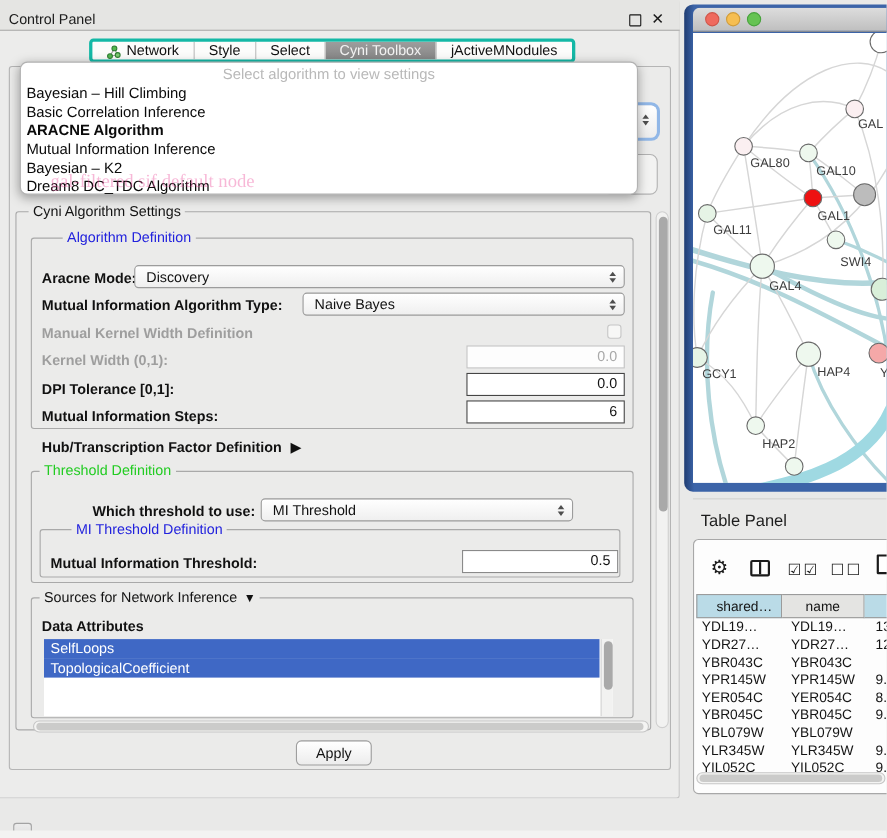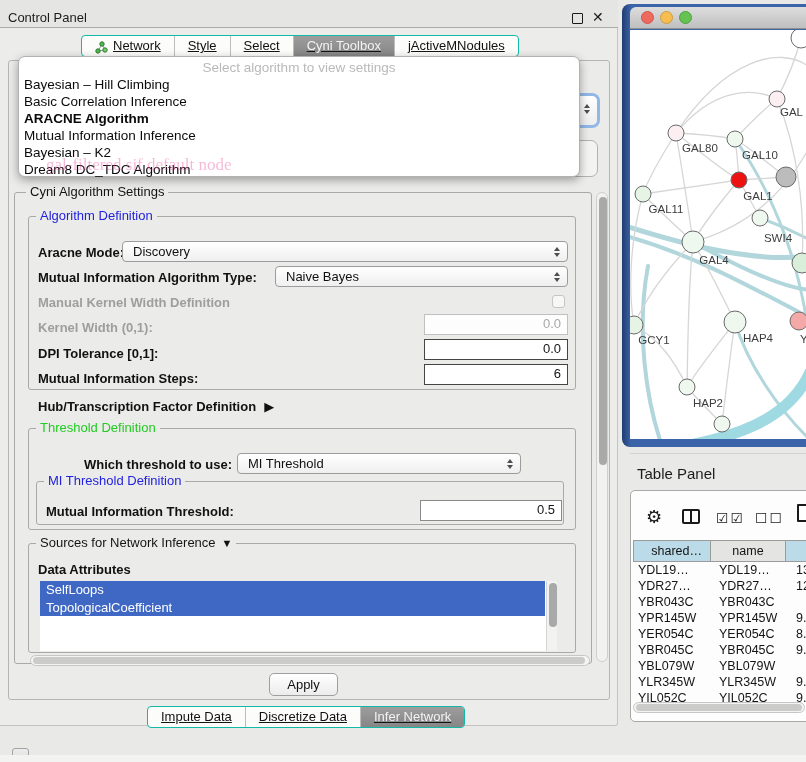--- a/index.html
+++ b/index.html
@@ -9,32 +9,32 @@
   .abs { position:absolute; }
 
   
   .cp-window { left:0; top:4; width:618px; height:726px; background:#ececeb; border:1px solid #c4c4c4; border-left:none; border-radius:0 3px 3px 0; }
   .cp-titlebar { left:0; top:4; width:618px; height:28px; background:#e5e5e3; border-bottom:1px solid #ababab; }
   .cp-title { left:8px; top:10px; font-size:13px; color:#1c1c1c; }
   .float-ico { right:0; left:572px; top:13px; width:11px; height:11px; border:1.5px solid #1a1a1a; border-radius:1px; }
   .close-ico { left:592px; top:9px; font-size:14px; font-weight:bold; color:#1a1a1a; }
 
   
-  .tabbar { display:flex; border:1px solid #14b8a6; border-radius:4px; overflow:hidden; background:#fcfcfb; height:22px;text-decoration:underline; }
+  .tabbar { display:flex; border:3px solid #14b8a6; border-radius:4px; overflow:hidden; background:#fcfcfb; height:22px; }
   .tab { padding:0 13px; line-height:20px; font-size:13px; color:#111; border-left:1px solid #bdbdbd; display:flex; align-items:center; white-space:nowrap; }
   .tab:first-child { border-left:none; }
   .tab.sel { background:linear-gradient(#9d9d9d,#868686); color:#f3f3f3; }
   .net-icon { display:inline-block; width:13px; height:13px; margin-right:5px; }
 
   .cp-content { left:8px; top:60px; width:602px; height:640px; background:#ebebea; border:1px solid #b5b5b5; border-radius:3px; }
 
   
   .group { position:absolute; border:1px solid #a9a9a9; border-radius:3px; }
   .gl { position:absolute; background:#ebebea; padding:0 4px; font-size:13px; line-height:14px; white-space:nowrap; }
-  .blue  { color:#2222dd; }
+  .blue  { color:#2222dd;margin-left:21px; }
   .green { color:#22cc22; }
   .lbl { position:absolute; font-size:13px; color:#111; white-space:nowrap;font-weight:bold; }
   .b { font-weight:bold; }
   .dis { color:#9e9e9e; }
 
   .combo { position:absolute; background:linear-gradient(#ffffff,#efefef); border:1px solid #9c9c9c; border-radius:4px; font-size:13px; line-height:19px; padding-left:10px; color:#111; height:21px; }
   .steppers { position:absolute; right:7px; top:5px; }
   .stp-up { width:0; height:0; border-left:3.5px solid transparent; border-right:3.5px solid transparent; border-bottom:4.5px solid #4e4e4e; margin-bottom:2px; }
   .stp-dn { width:0; height:0; border-left:3.5px solid transparent; border-right:3.5px solid transparent; border-top:4.5px solid #4e4e4e; }
 
@@ -209,31 +209,20 @@
   <div class="hscroll" style="left:30px;top:655px;width:560px;">
       <div class="hthumb" style="left:2px;width:552px;"></div>
     </div>
 
   <div class="vscroll" style="left:596px;top:192px;height:470px;width:12px;border:1px solid #cfcfcf;border-radius:6px;">
       <div class="vthumb" style="top:4px;height:268px;left:1.5px;"></div>
     </div>
 
   <div class="btn" style="left:269px;top:673px;width:69px;height:23px;">Apply</div>
 
-  <div class="abs tabbar" id="bottom-tabs" style="left:147px;top:706px;">
-      <div class="tab">
-        <span>Impute Data</span>
-      </div>
-      <div class="tab">
-        <span>Discretize Data</span>
-      </div>
-      <div class="tab sel">
-        <span>Infer Network</span>
-      </div>
-    </div>
 
   <div class="abs overlay">
     <div class="dd-head">Select algorithm to view settings</div>
     <div id="dd-items">
         <div class="dd-item">Bayesian – Hill Climbing</div>
         <div class="dd-item">Basic Correlation Inference</div>
         <div class="dd-item bold">ARACNE Algorithm</div>
         <div class="dd-item">Mutual Information Inference</div>
         <div class="dd-item">Bayesian – K2</div>
         <div class="dd-item">Dream8 DC_TDC Algorithm</div>

